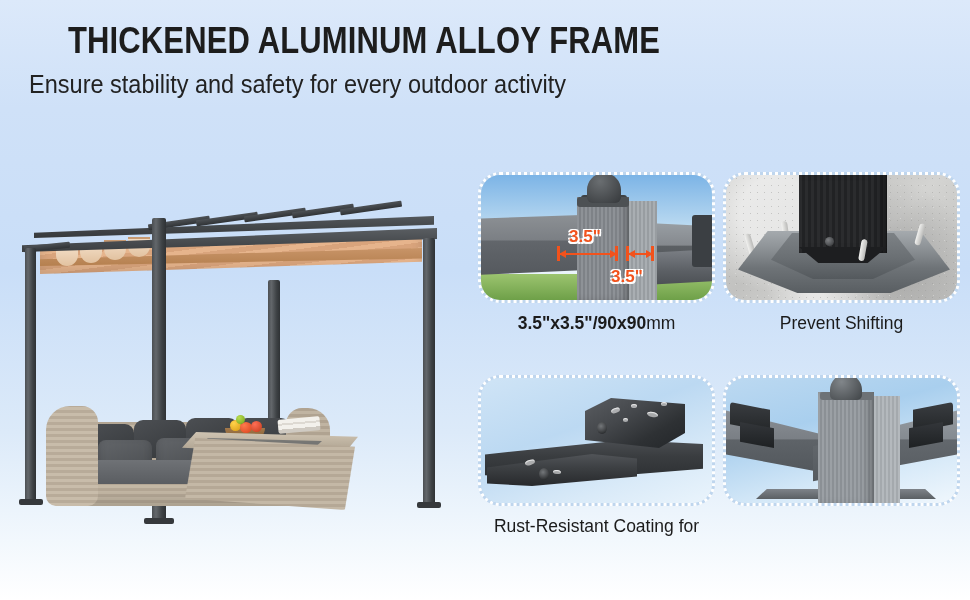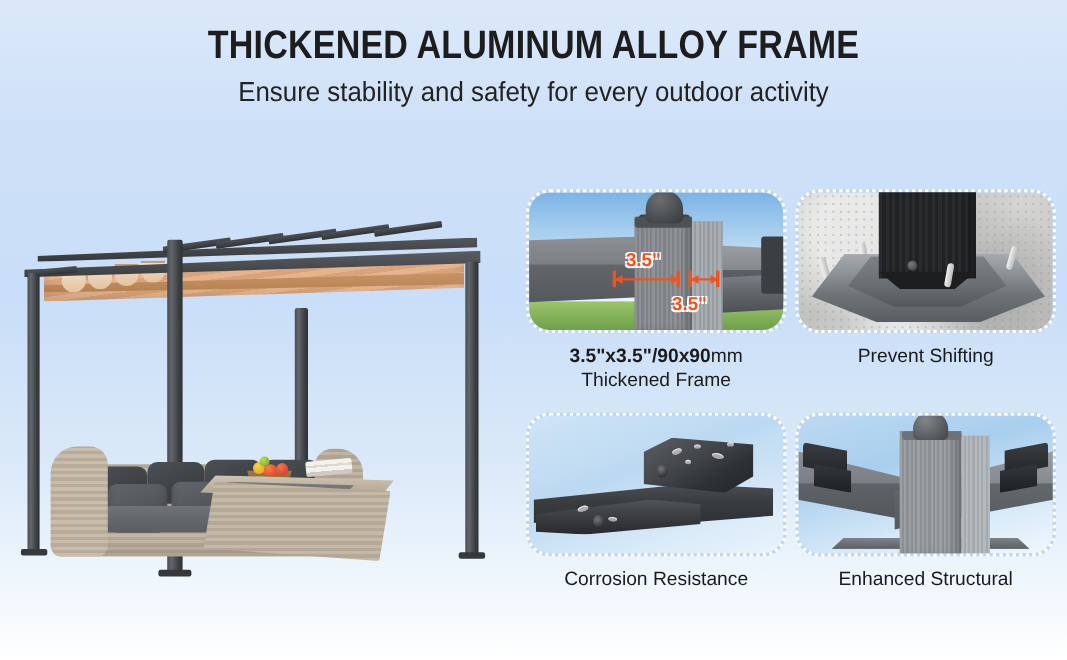--- a/index.html
+++ b/index.html
@@ -5,21 +5,21 @@
   html,body{margin:0;padding:0;}
   body{
     width:970px;height:600px;overflow:hidden;
     font-family:"Liberation Sans","DejaVu Sans",sans-serif;
     background:linear-gradient(180deg,#dce9fa 0%,#cfe1f8 18%,#c9def8 45%,#dceaf9 72%,#f2f8fd 90%,#ffffff 100%);
     position:relative;
   }
   .stage{position:absolute;inset:0;}
 
   
-  .headings{position:absolute;left:0;top:22px;width:970px;text-align:center;}
+  .headings{position:absolute;left:0;top:22px;width:970px;}
   .title{
     font-family:"Liberation Sans Narrow","Liberation Sans",sans-serif;
     font-weight:bold;font-size:36px;letter-spacing:.2px;color:#1d1d1d;
     transform:scaleX(.86);transform-origin:center;line-height:1.05;
     white-space:nowrap;
   }
   .subtitle{
     margin-top:10px;font-size:25px;color:#222;font-weight:400;
     transform:scaleX(.94);transform-origin:center;white-space:nowrap;
   }
@@ -309,21 +309,20 @@
         <div class="ahead ah-l"></div>
         <div class="ahead ah-r"></div>
         <div class="ahead ah-l2"></div>
         <div class="ahead ah-r2"></div>
         <div class="dim-txt dim-a">3.5"</div>
         <div class="dim-txt dim-b">3.5"</div>
       </div>
     </div>
     <div class="cap">
       <div><b>3.5"x3.5"/90x90</b><span class="nb">mm</span></div>
-      <div>Thickened Frame</div>
     </div>
   </div>
 
   <div class="panel" id="p2">
     <div class="frame">
       <div class="scene">
         <div class="p2-ground"></div>
         <div class="p2-speck"></div>
         <div class="screw s1"></div>
         <div class="screw s2"></div>
@@ -352,21 +351,21 @@
         <div class="drop d1"></div>
         <div class="drop d2"></div>
         <div class="drop d3"></div>
         <div class="drop d4"></div>
         <div class="drop d5"></div>
         <div class="drop d6"></div>
         <div class="drop d7"></div>
       </div>
     </div>
     <div class="cap">
-      <div>Corrosion Resistance</div>
+      <div>Rust-Resistant Coating for</div>
     </div>
   </div>
 
   <div class="panel" id="p4">
     <div class="frame">
       <div class="scene">
         <div class="p4-bg"></div>
         <div class="x-l"></div>
         <div class="x-r"></div>
         <div class="x-tip xt-l"></div>
@@ -374,17 +373,16 @@
         <div class="x-tip2 xt-l2"></div>
         <div class="x-tip2 xt-r2"></div>
         <div class="x-foot"></div>
         <div class="x-post2"></div>
         <div class="x-post"></div>
         <div class="x-cap"></div>
         <div class="x-dome"></div>
       </div>
     </div>
     <div class="cap">
-      <div>Enhanced Structural</div>
     </div>
   </div>
 
 </div>
 
 </body></html>

